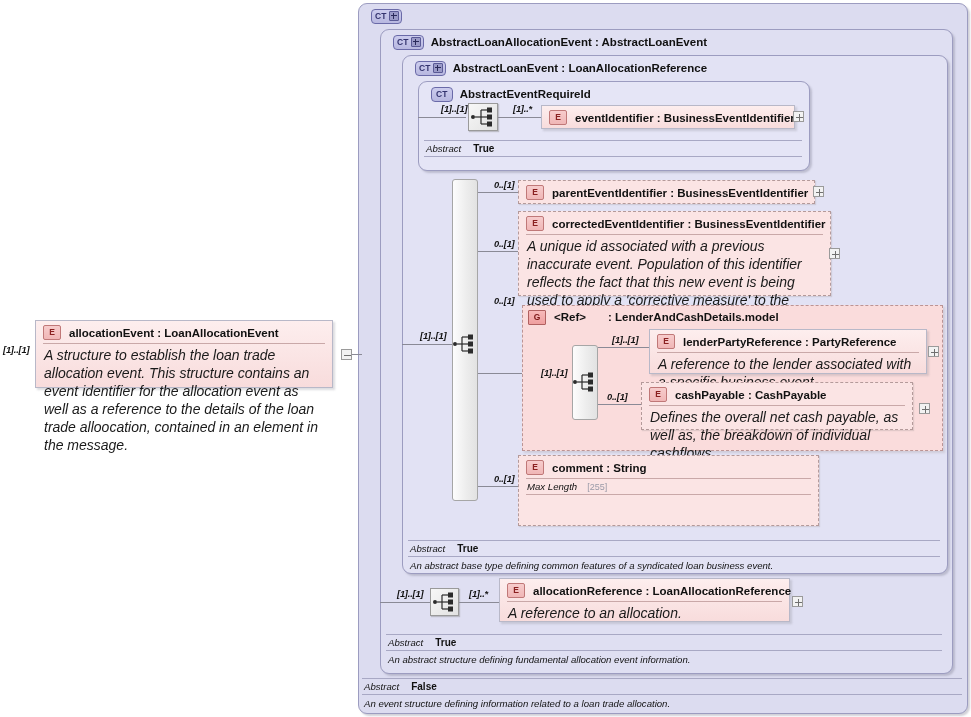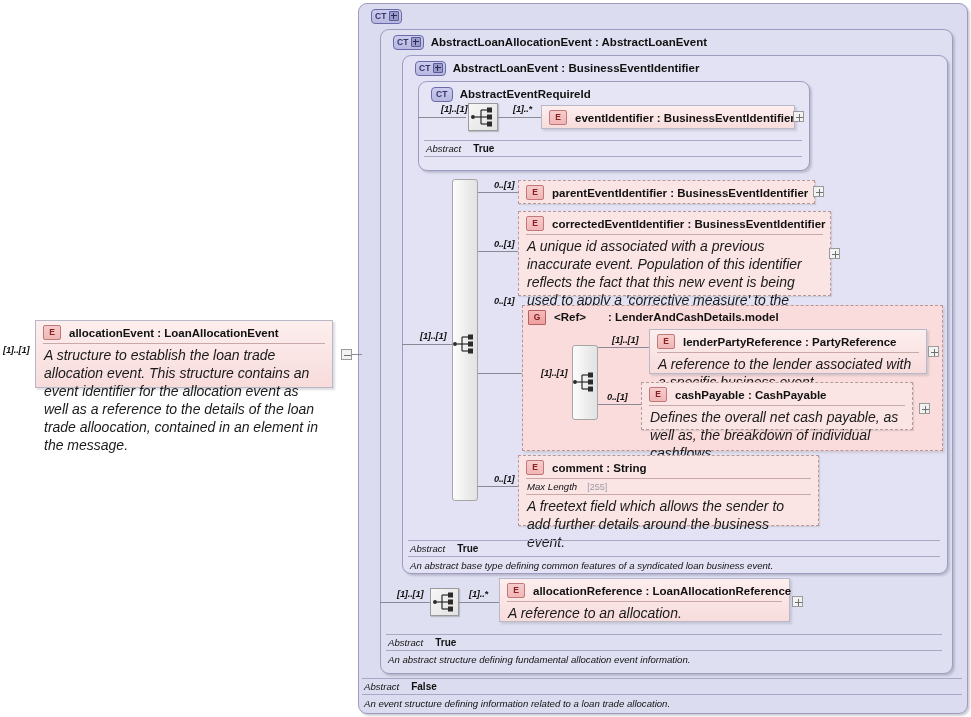--- a/index.html
+++ b/index.html
@@ -156,21 +156,21 @@
 
 <div class="ct-box lvl2 abs" style="left:380px;top:29px;width:573px;height:645px;"></div>
 <div class="ct-head abs" style="left:386px;top:31px;">
   <span class="badge-ct">CT<span class="plus"></span></span>
   <span>AbstractLoanAllocationEvent : AbstractLoanEvent</span>
 </div>
 
 <div class="ct-box lvl3 abs" style="left:402px;top:55px;width:546px;height:519px;"></div>
 <div class="ct-head abs" style="left:408px;top:57px;">
   <span class="badge-ct">CT<span class="plus"></span></span>
-  <span>AbstractLoanEvent : BusinessEventIdentifier</span>
+  <span>AbstractLoanEvent : LoanAllocationReference</span>
 </div>
 
 <div class="ct-box lvl4 abs" style="left:418px;top:81px;width:392px;height:90px;"></div>
 <div class="ct-head abs" style="left:424px;top:83px;">
   <span class="badge-ct noplus">CT</span>
   <span>AbstractEventRequireId</span>
 </div>
 
 <div class="ln lnh abs" style="left:418px;top:117px;width:48px;"></div>
 <div class="card abs" style="left:441px;top:104px;">[1]..[1]</div>
@@ -305,21 +305,20 @@
   <div class="el-head">
     <span class="badge-e">E</span>
     <span>comment : String</span>
   </div>
   <div class="rule"></div>
   <div class="facet">
     <span class="fname">Max Length</span>
     <span class="fval">[255]</span>
   </div>
   <div class="rule"></div>
-  <div class="doc">A freetext field which allows the sender to add further details around the business event.</div>
 </div>
 
 <div class="ct-foot abs" style="left:408px;top:540px;width:532px;">
   <div class="hr"></div>
   <div class="row">
     <span class="lab">Abstract</span>
     <span class="val">True</span>
   </div>
   <div class="hr"></div>
   <div class="desc">An abstract base type defining common features of a syndicated loan business event.</div>

